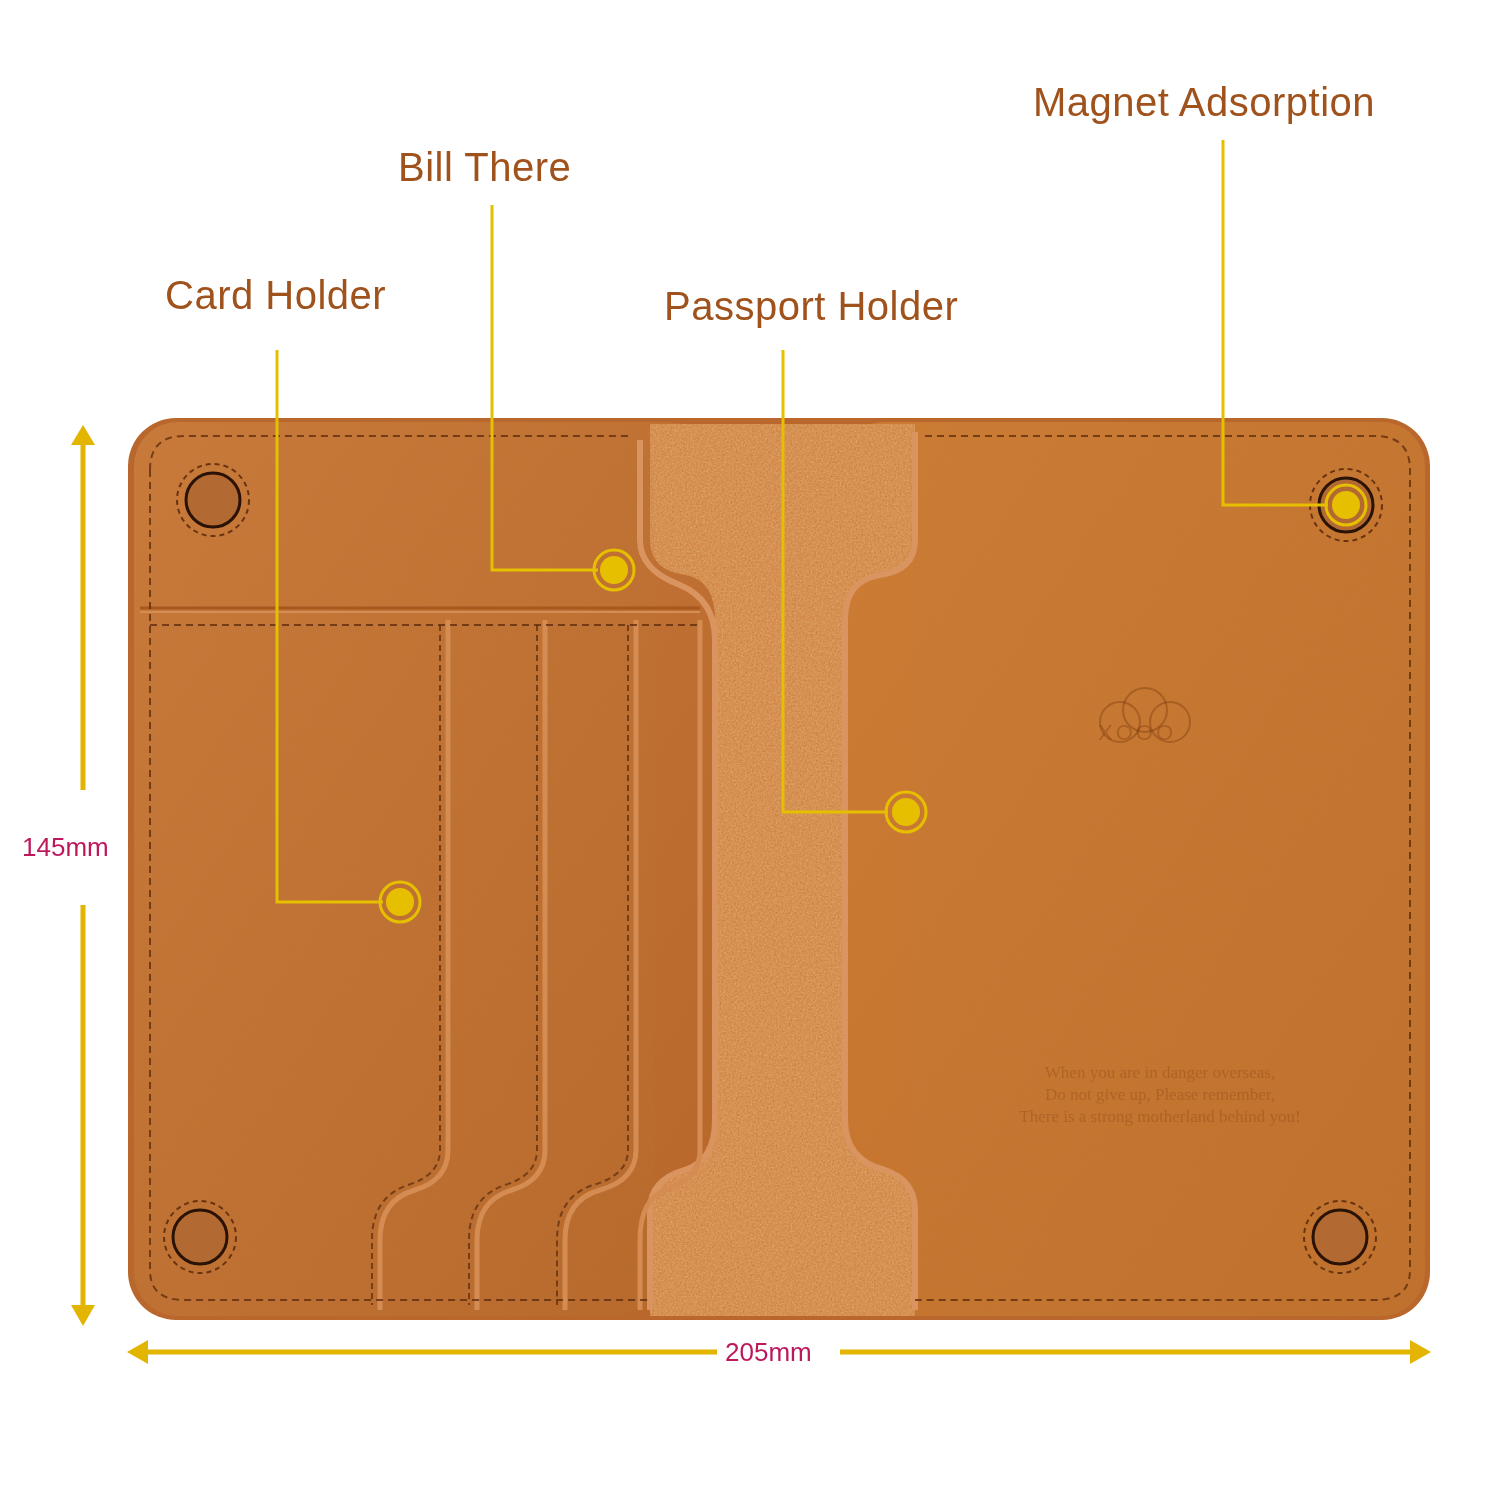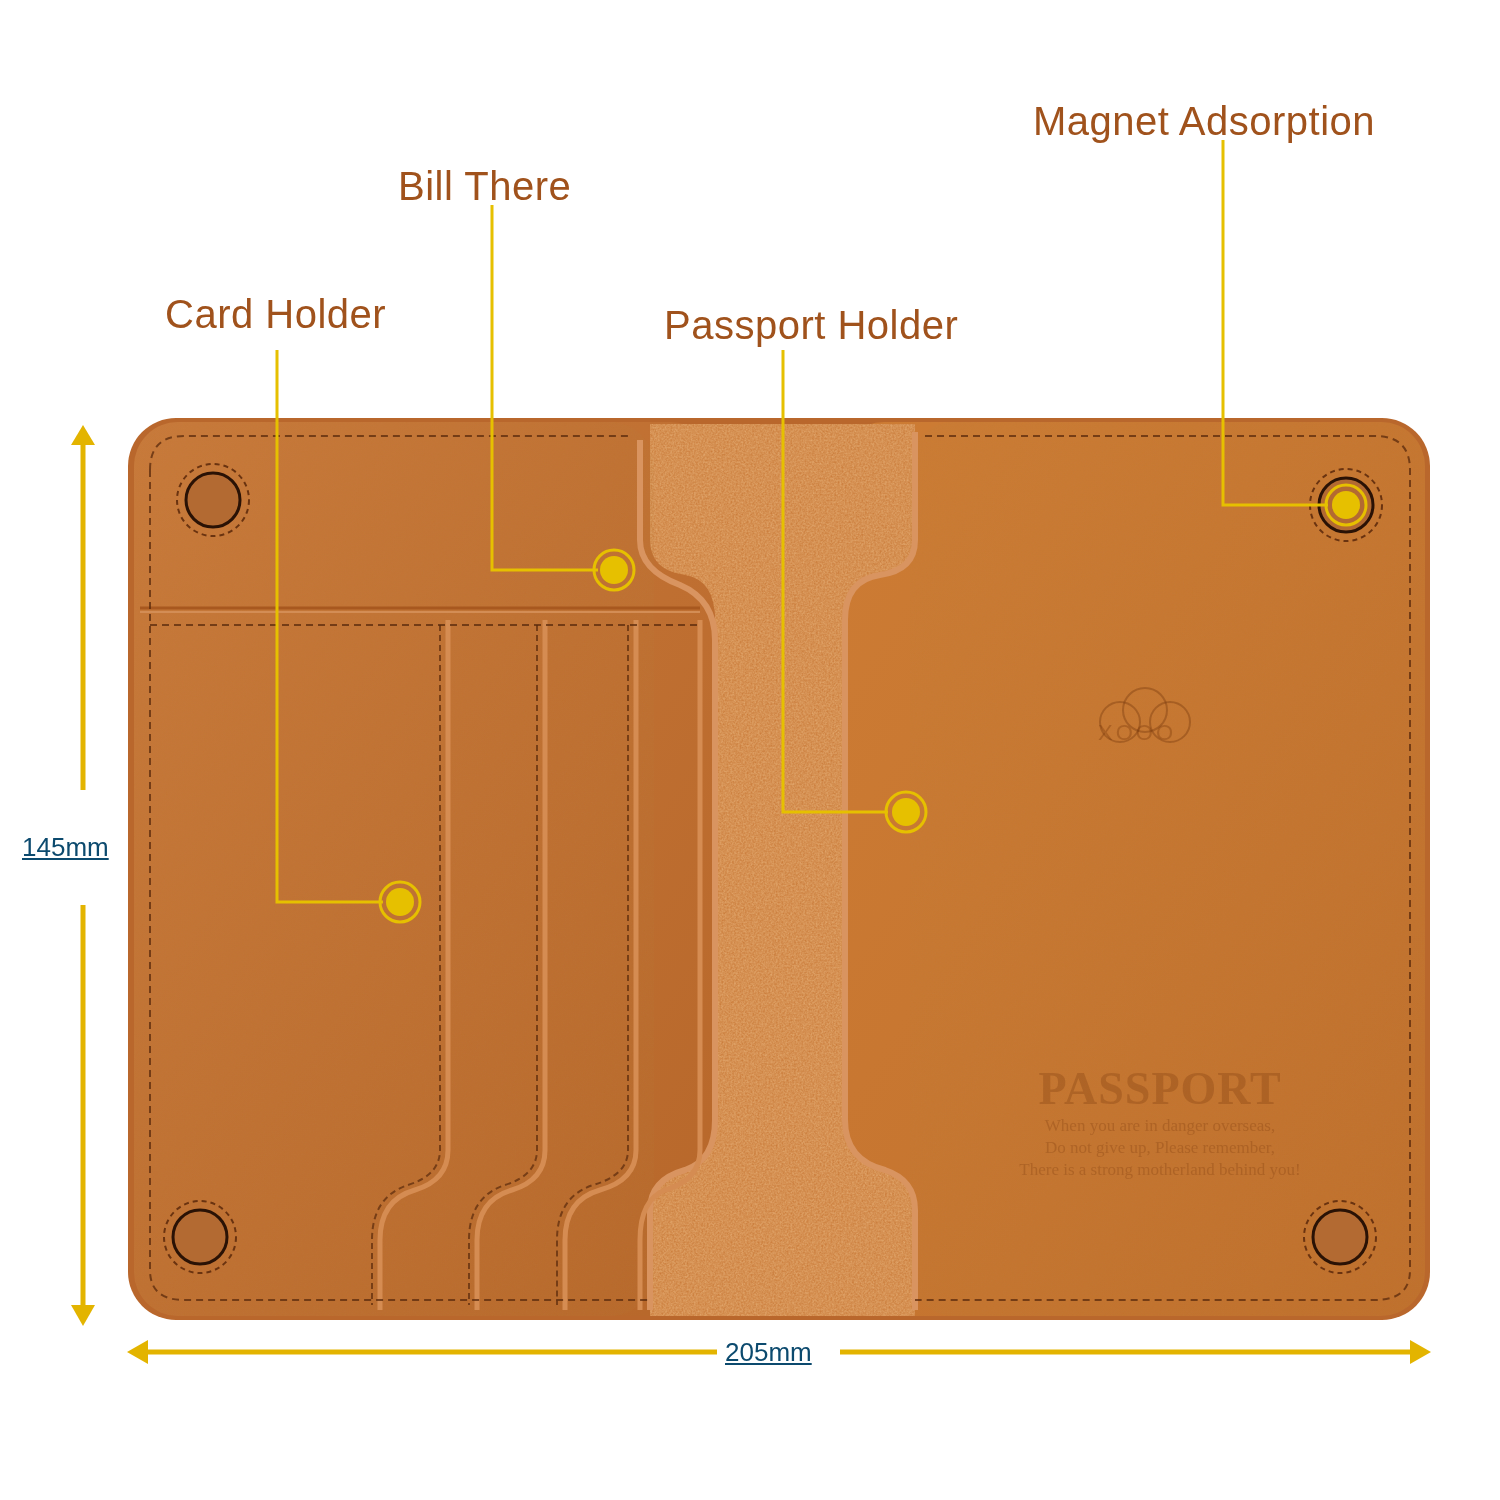--- a/index.html
+++ b/index.html
@@ -1,18 +1,18 @@
 <!DOCTYPE html>
 <html><head>
 <meta charset="utf-8">
 <style>
   html, body { margin:0; padding:0; background:#ffffff; }
   body { width:1500px; height:1500px; position:relative; overflow:hidden; font-family:"Liberation Sans", sans-serif; }
-  .label { position:absolute; color:#a0521c; font-size:40px; font-weight:normal; white-space:nowrap; letter-spacing:0.5px;margin-top:19px; }
-  .dim-label { position:absolute; color:#0c4a6e; font-size:26px; white-space:nowrap;text-decoration:underline; }
+  .label { position:absolute; color:#a0521c; font-size:40px; font-weight:normal; white-space:nowrap; letter-spacing:0.5px; }
+  .dim-label { position:absolute; color:#be185d; font-size:26px; white-space:nowrap; }
   svg.art { position:absolute; left:0; top:0; }
   .emboss { position:absolute; font-family:"Liberation Serif", serif; color:rgba(120,55,10,0.28); text-align:center; white-space:nowrap; }
   .emboss-title { font-size:46px; font-weight:bold; letter-spacing:1px; }
   .emboss-line { font-size:17px; line-height:22px; }
   .logo-text { position:absolute; font-family:"Liberation Sans", sans-serif; color:rgba(120,55,10,0.35); font-size:22px; letter-spacing:3px; }
 </style>
 </head>
 <body>
 
 <svg class="art" width="1500" height="1500" viewBox="0 0 1500 1500">
@@ -121,21 +121,20 @@
     <circle cx="614" cy="570" r="14" fill="#e6c000"></circle>
     <circle cx="400" cy="902" r="20" fill="none" stroke="#e6c000" stroke-width="3"></circle>
     <circle cx="400" cy="902" r="14" fill="#e6c000"></circle>
     <circle cx="906" cy="812" r="20" fill="none" stroke="#e6c000" stroke-width="3"></circle>
     <circle cx="906" cy="812" r="14" fill="#e6c000"></circle>
   </g>
 </svg>
 
 <div class="logo-text" style="left:1098px; top:720px;">XOOO</div>
 <div class="emboss" style="left:1000px; top:1062px; width:320px;">
-  <div class="emboss-title">PASSPORT</div>
   <div class="emboss-line">When you are in danger overseas,</div>
   <div class="emboss-line">Do not give up, Please remember,</div>
   <div class="emboss-line">There is a strong motherland behind you!</div>
 </div>
 
 <div class="label" style="left:1033px; top:80px;">Magnet Adsorption</div>
 <div class="label" style="left:398px; top:145px;">Bill There</div>
 <div class="label" style="left:165px; top:273px;">Card Holder</div>
 <div class="label" style="left:664px; top:284px;">Passport Holder</div>
 

